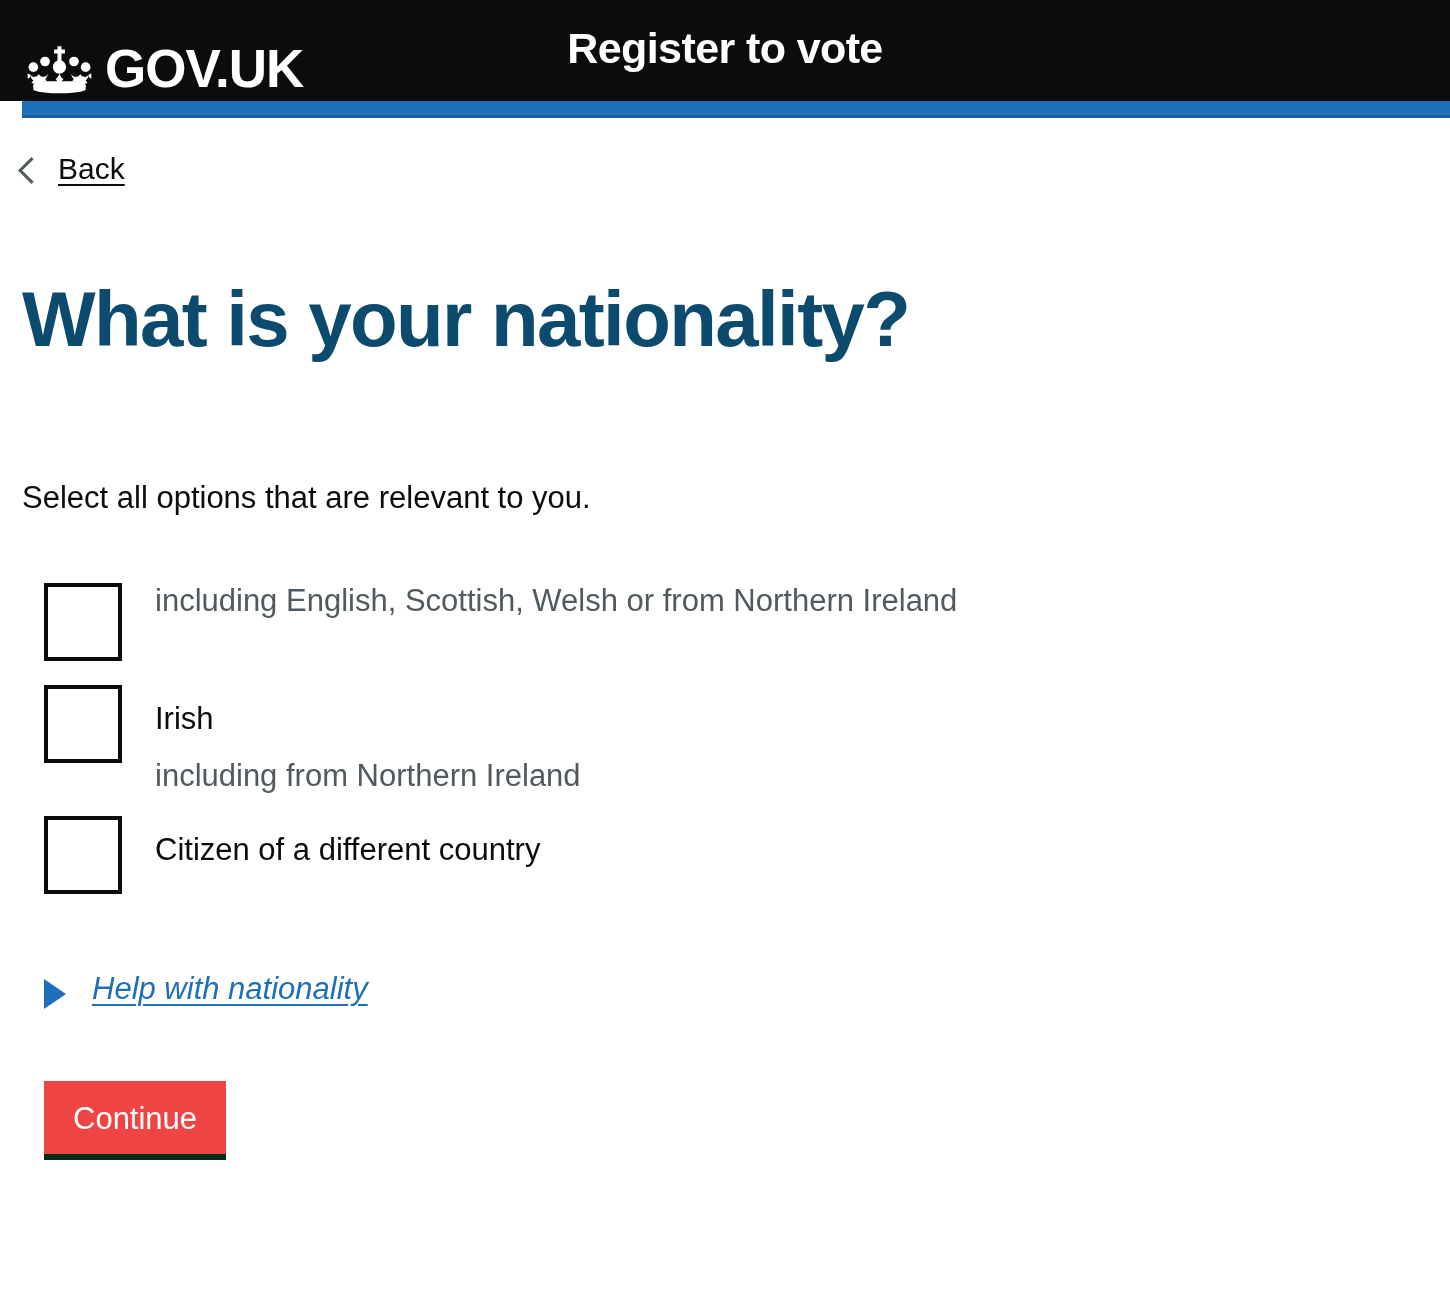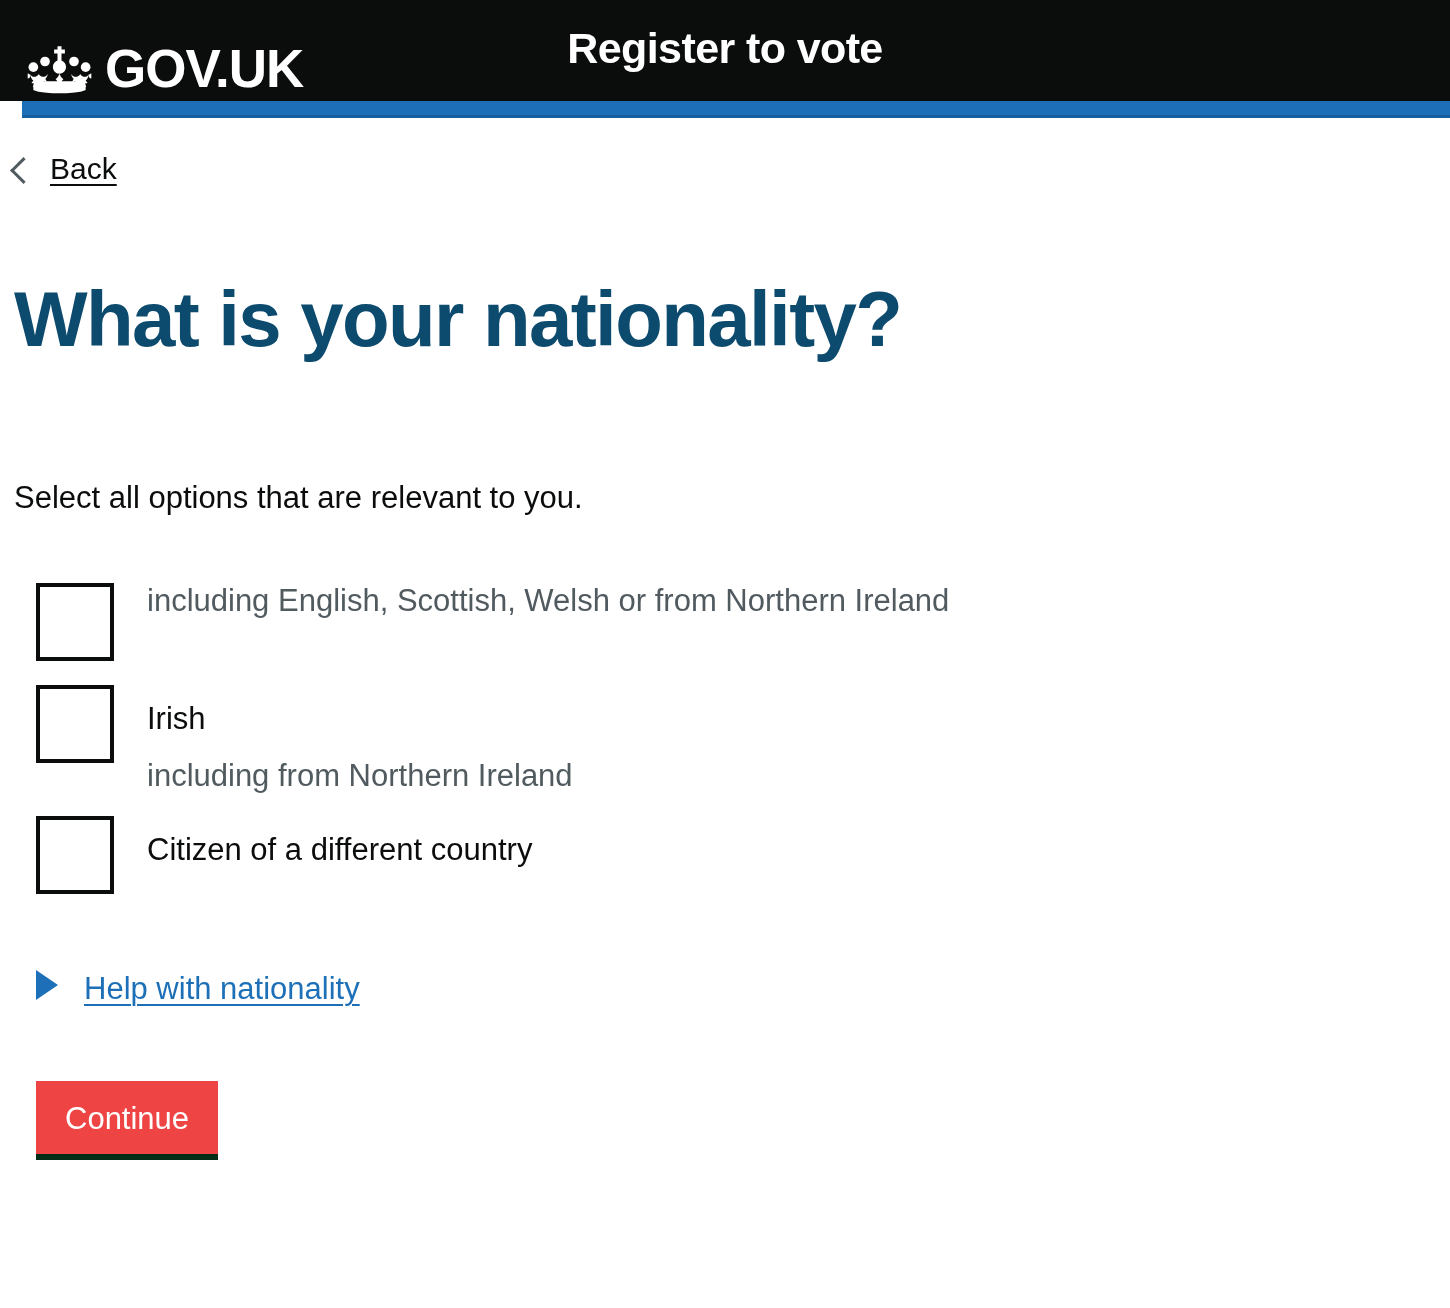--- a/index.html
+++ b/index.html
@@ -87,21 +87,21 @@
     position: absolute;
     left: 22px;
     right: 0;
     top: 14px;
     height: 3px;
     background: #165f9e;
   }
 
   
   .content {
-    padding: 0 14px;
+    padding: 0 22px;
     box-sizing: border-box;
   }
 
   .back-link-row {
     margin-top: 33px;
     display: flex;
     align-items: center;
   }
   .back-link {
     display: inline-flex;
@@ -180,21 +180,22 @@
     font-size: 31px;
     line-height: 1.3;
     color: #505a5f;
     margin-top: 16px;
   }
 
   
   .details {
     margin-top: 72px;
     display: flex;
-    align-items: flex-start;
+    align-items: flex-end;
+    font-style: italic;
   }
   .details-arrow {
     width: 0;
     height: 0;
     border-top: 15px solid transparent;
     border-bottom: 15px solid transparent;
     border-left: 22px solid #1d70b8;
     margin-left: 22px;
     margin-right: 26px;
     flex: 0 0 auto;

